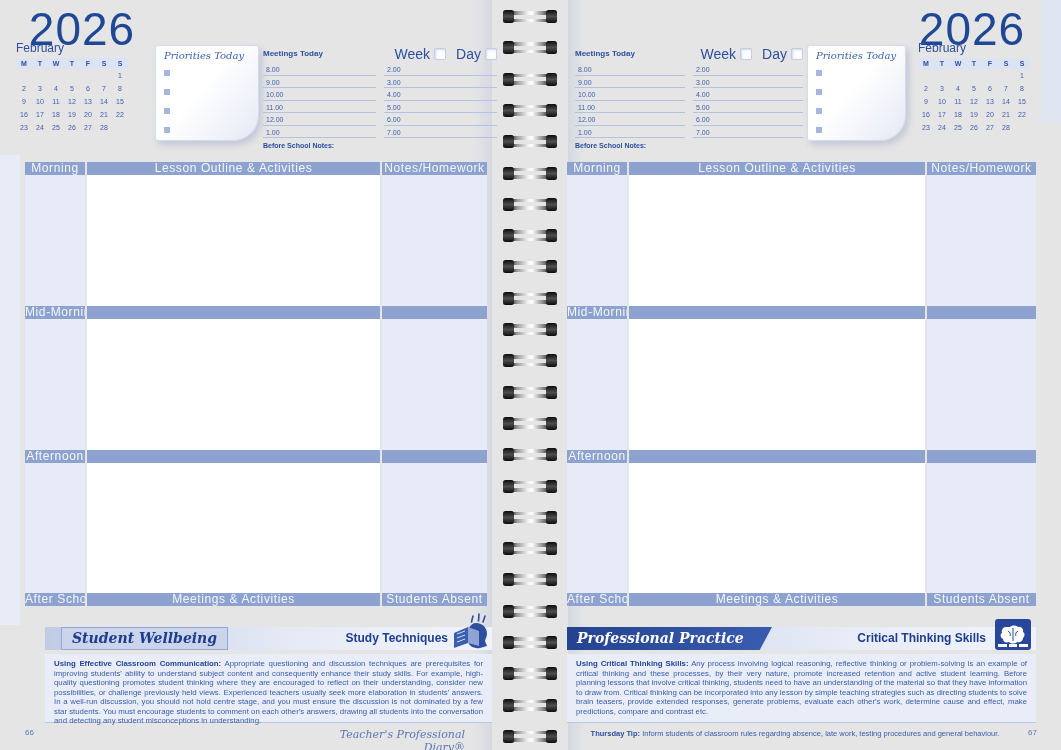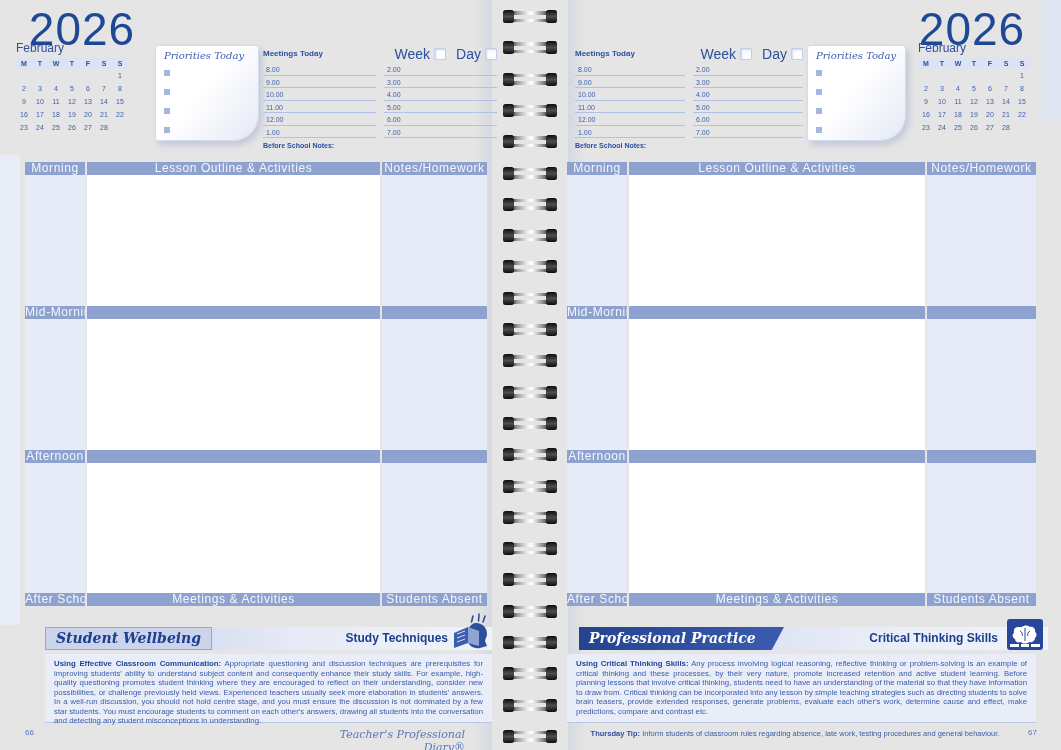--- a/index.html
+++ b/index.html
@@ -60,21 +60,21 @@
   .coil-bar { position:absolute; left:7px; right:7px; height:3.5px; border-radius:2px;
               background:linear-gradient(90deg,#2a2a2a,#9a9a9a 18%,#f2f2f2 45%,#ffffff 55%,#8a8a8a 82%,#2a2a2a); }
   .coil-bar.bt { top:1px; } .coil-bar.bb { bottom:1px; }
   .coil-end { position:absolute; top:0; width:11px; height:13px; border-radius:2.5px;
               background:linear-gradient(180deg,#0c0c0c,#4e4e4e 50%,#0c0c0c); }
   .coil-end.el { left:0; } .coil-end.er { right:0; }
 
   
   .banner { position:absolute; top:627px; height:23px; }
   .banner-left-bg { background:linear-gradient(90deg,#c0cbe6,#e6eaf6 55%,#f0f3fa); }
-  .banner-right-bg { background:linear-gradient(90deg,#c9d3ec,#e8ecf7 60%,#f0f3fa);margin-left:12px; }
+  .banner-right-bg { background:linear-gradient(90deg,#c9d3ec,#e8ecf7 60%,#f0f3fa); }
   .feature-box { display:inline-block; background:#cbd4ea; border:1px solid #96a7d1; padding:0 10px; height:23px; line-height:21px;
                  font-family:"DejaVu Serif", serif; font-style:italic; font-weight:bold; font-size:14px; color:#1c3e8f; }
   .practice-box { position:absolute; left:0; top:0; height:23px; width:205px; padding-left:10px; line-height:22px;
                   background:linear-gradient(100deg,#24428f,#3a5cb0); clip-path:polygon(0 0,100% 0,94% 100%,0 100%);
                   font-family:"DejaVu Serif", serif; font-style:italic; font-weight:bold; font-size:14px; color:#ffffff; }
   .topic { position:absolute; top:0; line-height:23px; font-weight:bold; font-size:12px; color:#1c3e8f; }
   .feature-body { position:absolute; top:654px; height:69px; background:#e9edf7; border-bottom:1px solid #b9c6e4;
                   padding:5px 9px 0; font-size:7.8px; line-height:9.5px; color:#3a5cab; text-align:justify; }
   .feature-body b { color:#24459a;margin-top:40px; }
 
@@ -211,21 +211,21 @@
       <div class="tc tc2"></div>
       <div class="tc tc3"></div>
     </div>
     <div class="t-row t-head">
       <div class="tc tc1">After School</div>
       <div class="tc tc2">Meetings &amp; Activities</div>
       <div class="tc tc3">Students Absent</div>
     </div>
   </div>
 
-  <div class="abs banner banner-left-bg" style="left:45px; width:447px;">
+  <div class="abs banner banner-left-bg" style="left:45px; width:447px;padding-left:16px;">
     <span class="feature-box">Student Wellbeing</span>
     <span class="topic" style="right:44px;">Study Techniques</span>
     <span class="icon-wrap" style="left:404px; top:-14px;">
       <svg width="42" height="40" viewBox="0 0 42 40">
         <g stroke="#2d4f9e" stroke-width="1.6" stroke-linecap="round">
           <line x1="24" y1="3" x2="22.5" y2="9"></line>
             <line x1="30" y1="1" x2="29.5" y2="8"></line>
             <line x1="36" y1="3" x2="34" y2="9"></line>
         </g>
         <path d="M27 10 c7 0 11 5 11 11 0 3 -2 5 -2 7 l2 5 -7 2 c-6 1 -12 -2 -13 -9 -1 -8 3 -16 9 -16 z" fill="#2d4f9e"></path>

